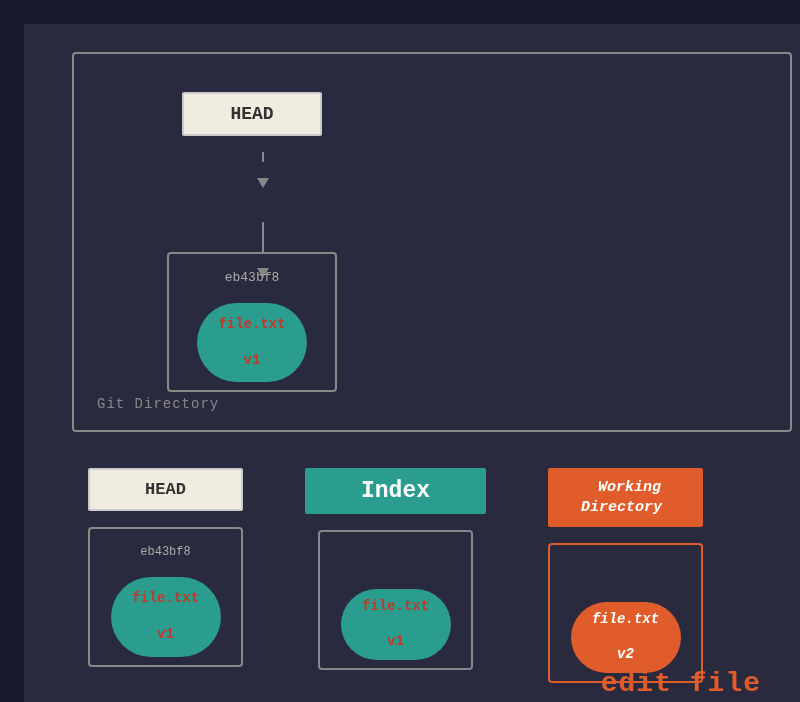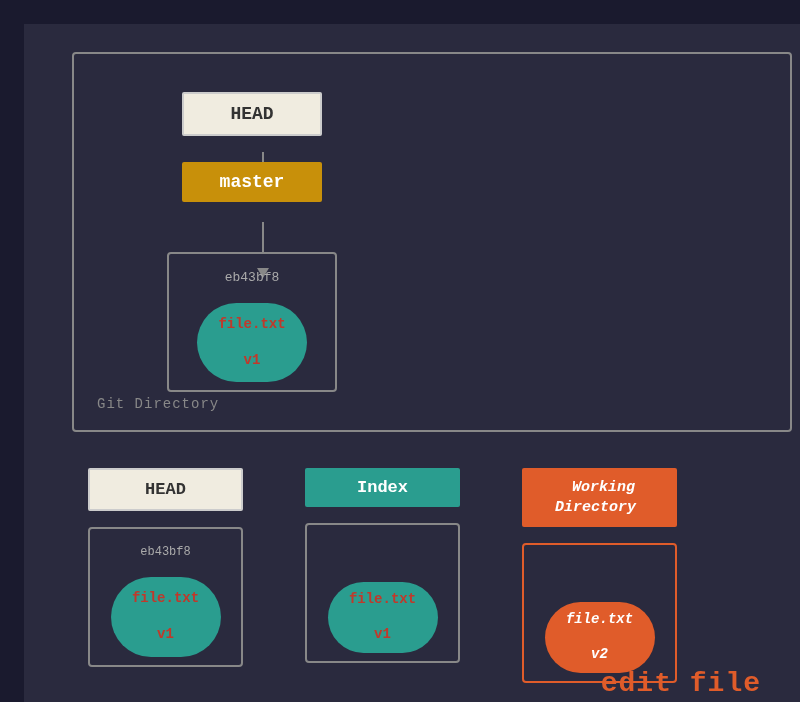--- a/index.html
+++ b/index.html
@@ -178,25 +178,25 @@
     
     .index-panel {
       display: flex;
       flex-direction: column;
       align-items: center;
     }
 
     .index-label-box {
       background: #2a9d8f;
       color: #fff;
-      font-size: 17px;
+      font-size: 23px;
       font-weight: bold;
       text-align: center;
       padding: 10px 20px;
-      width: 155px;
+      width: 181px;
       border-radius: 2px;
     }
 
     
     .wd-panel {
       display: flex;
       flex-direction: column;
       align-items: flex-end;
       font-style: italic;
     }
@@ -248,23 +248,20 @@
 
     <div class="head-box-top">
       <span>HEAD</span>
     </div>
 
     <div class="arrow-down" style="top: 82px; left: 167px;">
       <div class="arrow-line" style="height: 10px;"></div>
       <div class="arrow-head"></div>
     </div>
 
-    <div class="master-box">
-      <span>master</span>
-    </div>
 
     <div class="arrow-down" style="top: 152px; left: 167px;">
       <div class="arrow-line" style="height: 30px;"></div>
       <div class="arrow-head"></div>
     </div>
 
     <div class="commit-box-top">
       <div class="commit-id-top">eb43bf8</div>
       <div class="file-blob">
         <span>file.txt</span>

